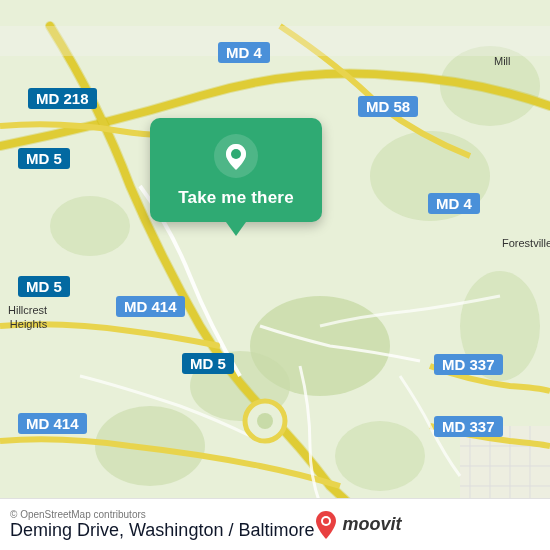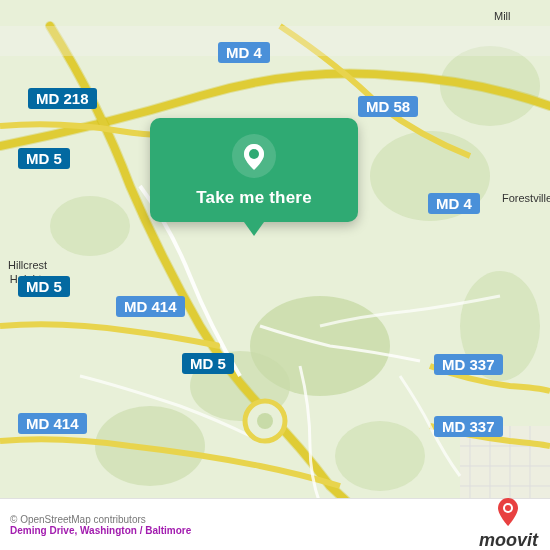--- a/index.html
+++ b/index.html
@@ -31,66 +31,64 @@
     .info-bar {
       position: absolute;
       bottom: 0;
       left: 0;
       right: 0;
       height: 52px;
       background: #ffffff;
       border-top: 1px solid #e0e0e0;
       display: flex;
       align-items: center;
-      justify-content: space-between;
       padding: 0 12px 0 10px;
       z-index: 10;
     }
 
     .info-bar-left {
       display: flex;
       flex-direction: column;
     }
 
     .copyright-text {
       font-size: 10px;
       color: #777;
     }
 
     .location-name {
-      font-size: 10px;
-      font-weight: 700;
-      color: #a21caf;
+      font-size: 18px;
+      font-weight: 400;
+      color: #0f172a;
     }
 
     .moovit-logo {
       display: flex;
       align-items: center;
       gap: 4px;
-      flex-direction: column;
     }
 
     .moovit-pin {
       width: 24px;
       height: 28px;
     }
 
     .moovit-text {
       font-size: 18px;
       font-weight: 700;
       color: #333;
       font-style: italic;
     }
 
     
     .popup-card {
       position: absolute;
       top: 118px;
       left: 150px;
-      width: 208px;
+      width: 172px;
       background: #2faa73;
       border-radius: 10px;
       display: flex;
       flex-direction: column;
       align-items: center;
       padding: 16px 16px 14px;
       z-index: 20;
       box-shadow: 0 4px 12px rgba(0,0,0,0.25);
     }
 
@@ -140,20 +138,21 @@
     }
 
     
     .place-label {
       position: absolute;
       font-size: 11px;
       color: #333;
       font-weight: 500;
       z-index: 4;
       white-space: nowrap;
+      margin-top: 45px;
     }
   </style>
 </head>
 <body>
 
 <div id="map-container">
 
   <svg class="map-bg" viewBox="0 0 550 498" xmlns="http://www.w3.org/2000/svg">
 
     <rect width="550" height="498" fill="#e8f0d8"></rect>

